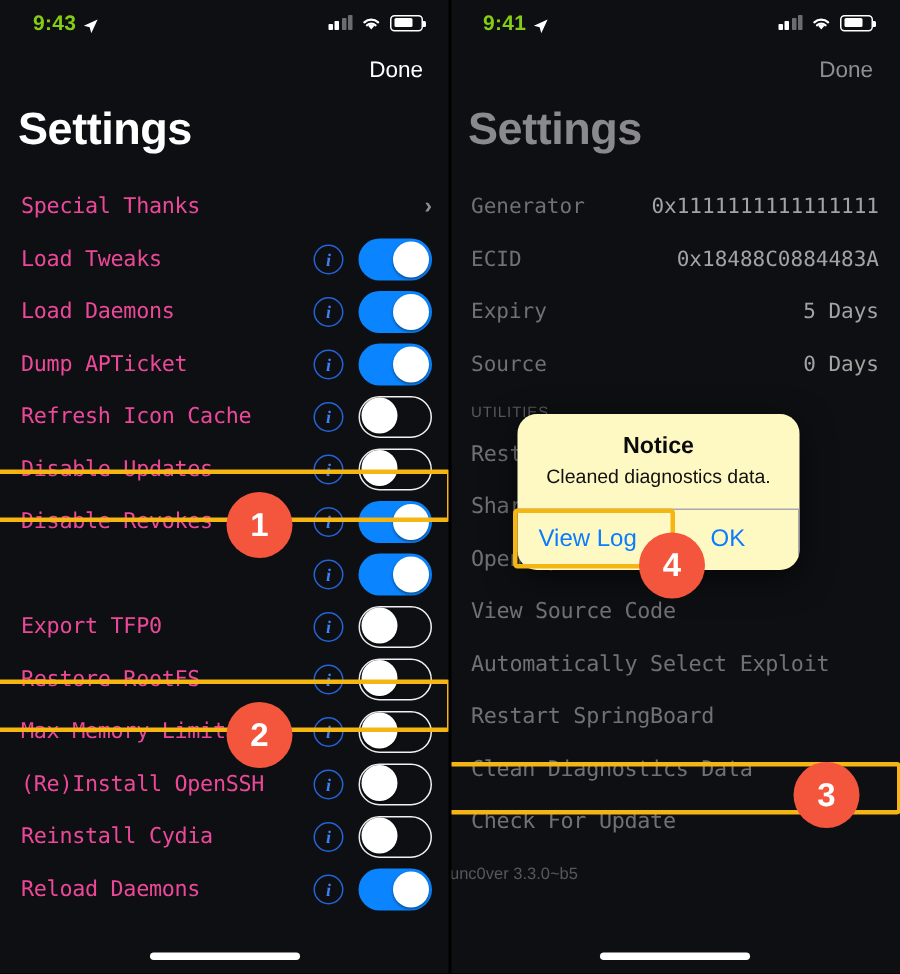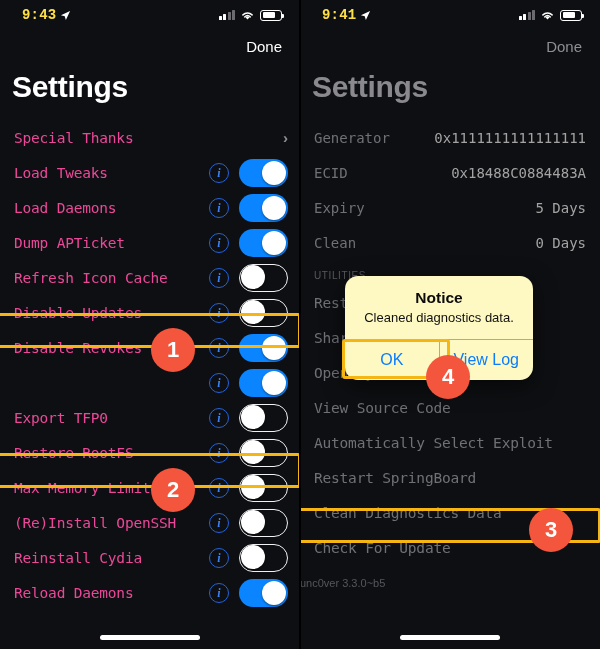--- a/index.html
+++ b/index.html
@@ -7,22 +7,22 @@
   body { font-family:"Liberation Sans", sans-serif; }
 
   .screens { position:relative; width:600px; height:649px; display:flex; }
   .phone { position:relative; width:300px; height:649px; background:#0e0f12; overflow:hidden; }
   .phone.right { background:#0e0f12; }
   .divider { position:absolute; left:299px; top:0; width:2px; height:649px; background:#000; z-index:60; }
 
   
   .statusbar { position:relative; height:30px; display:flex; align-items:center;
                justify-content:space-between; padding:0 18px 0 22px; }
-  .sb-time { color:#fde047; font-size:14px; font-weight:600; letter-spacing:.2px;
-             display:flex; align-items:center; gap:4px;font-family:Liberation Mono, monospace; }
+  .sb-time { color:#84cc16; font-size:14px; font-weight:600; letter-spacing:.2px;
+             display:flex; align-items:flex-end; gap:4px; }
   .sb-loc { display:inline-block; width:11px; height:11px; }
   .sb-right { display:flex; align-items:center; gap:5px; }
   .bars { display:flex; align-items:flex-end; gap:1.5px; height:10px; }
   .bars i { display:block; width:3px; background:#fff; border-radius:.5px; }
   .bars i:nth-child(1){ height:4px; } .bars i:nth-child(2){ height:6px; }
   .bars i:nth-child(3){ height:8px; background:#6b6b70; } .bars i:nth-child(4){ height:10px; background:#6b6b70; }
   .batt { position:relative; width:22px; height:11px; border:1px solid #fff; border-radius:3px; padding:1.5px; }
   .batt span { display:block; height:100%; width:72%; background:#fff; border-radius:1px; }
   .batt:after { content:""; position:absolute; right:-3px; top:3.5px; width:2px; height:4px;
                 background:#fff; border-radius:0 1px 1px 0; }
@@ -299,21 +299,21 @@
         </div>
         <div class="inforow">
           <span class="k">ECID</span>
           <span class="v">0x18488C0884483A</span>
         </div>
         <div class="inforow">
           <span class="k">Expiry</span>
           <span class="v">5 Days</span>
         </div>
         <div class="inforow">
-          <span class="k">Clean</span>
+          <span class="k">Source</span>
           <span class="v">0 Days</span>
         </div>
       </div>
 
     <div class="section-hdr">UTILITIES</div>
 
     <div id="right-actions">
         <div class="row">
           <span class="row-label">Restore RootFS</span>
         </div>
@@ -343,22 +343,22 @@
     <div class="footer-ver">unc0ver 3.3.0~b5</div>
 
     <div class="home-ind"></div>
 
     <div class="alert">
       <div class="alert-body">
         <div class="alert-title">Notice</div>
         <div class="alert-msg">Cleaned diagnostics data.</div>
       </div>
       <div class="alert-btns">
+        <div class="alert-btn">View Log</div>
         <div class="alert-btn first">OK</div>
-        <div class="alert-btn">View Log</div>
       </div>
     </div>
 
     <div class="hl" style="left:-3px; top:508px; width:304px; height:35px;"></div>
     <div class="badge" style="left:229px; top:508px;">3</div>
 
     <div class="hl" style="left:42px; top:339px; width:108px; height:40px; z-index:45;"></div>
     <div class="badge" style="left:126px; top:355px; z-index:55;">4</div>
   </div>
 

